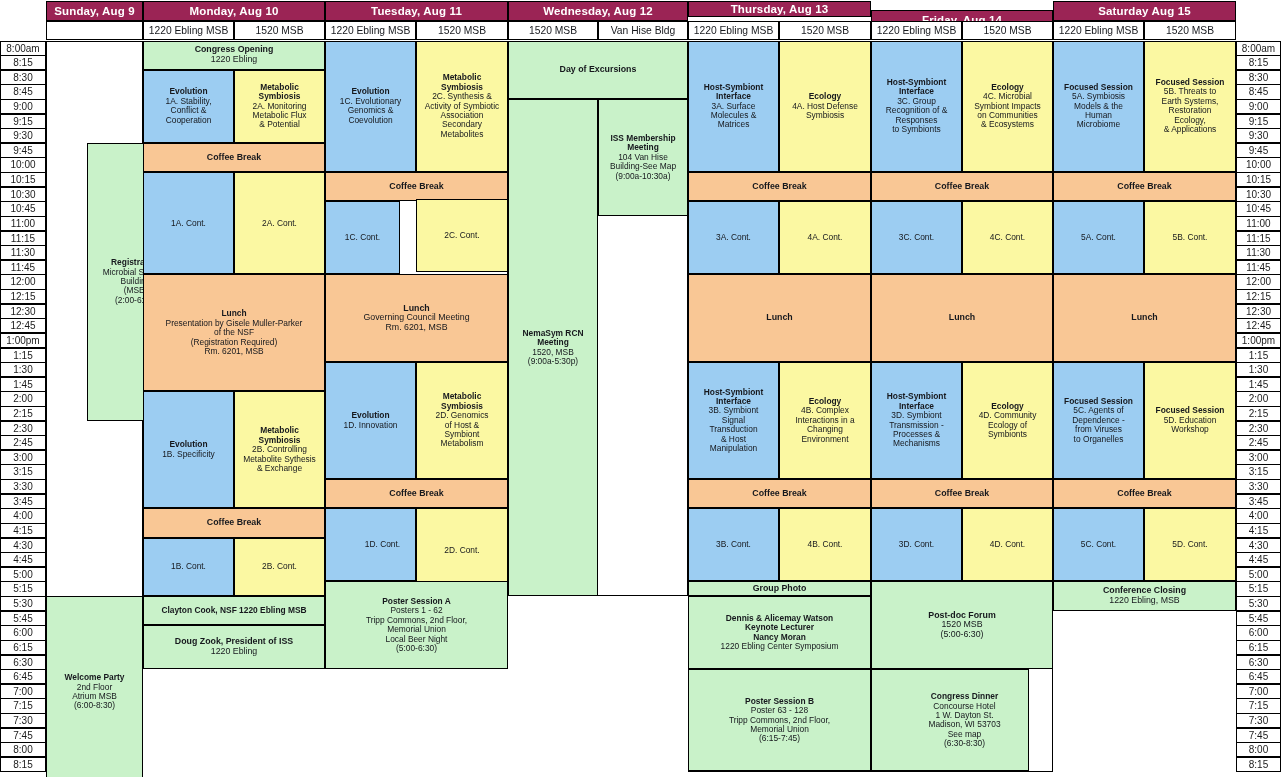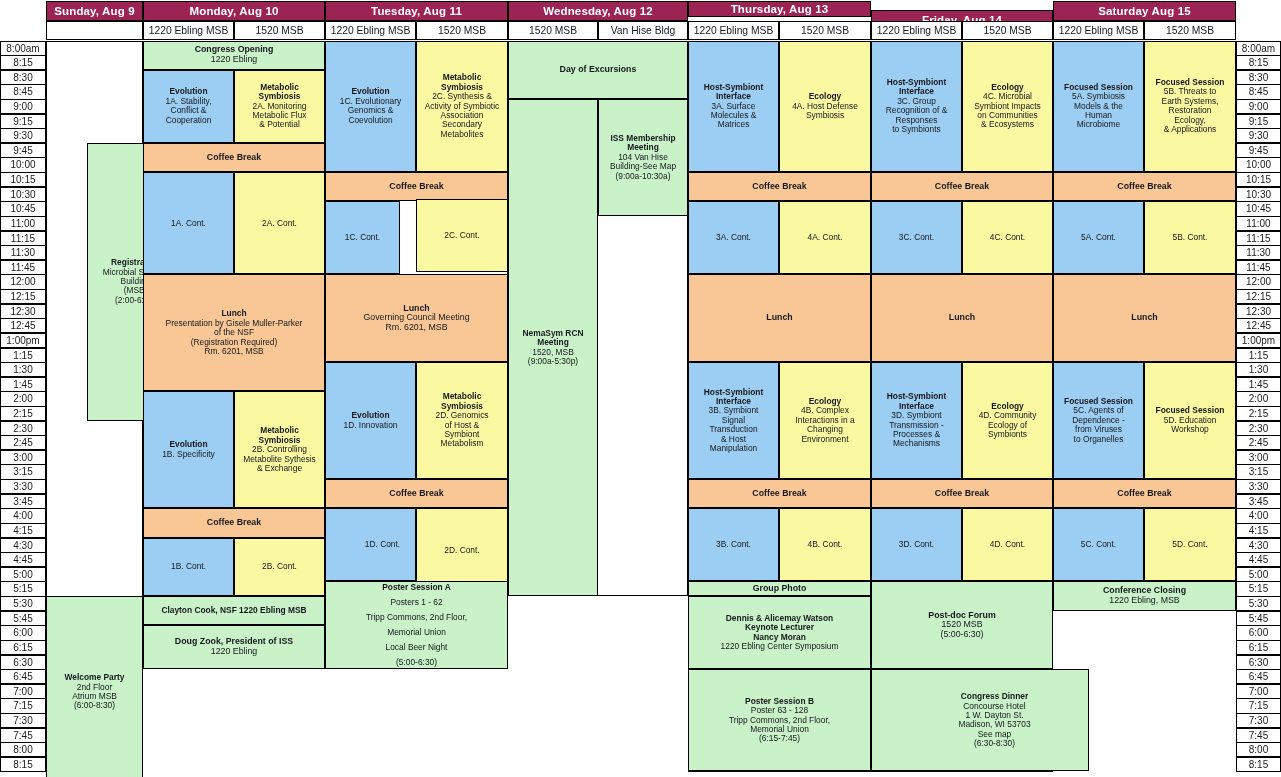--- a/index.html
+++ b/index.html
@@ -322,21 +322,21 @@
       </div>
       <div class="cell c-orange fs85 pad2" style="left: 325px; top: 479.1px; width: 183px; height: 29.24px;">
         <span class="t b">Coffee Break</span>
       </div>
       <div class="cell c-blue fs8 pad2" style="left: 325px; top: 508.34px; width: 91px; height: 73.1px; padding-left: 26px;">
         <span class="t">1D. Cont.</span>
       </div>
       <div class="cell c-yellow fs8 pad2" style="left: 416px; top: 508.34px; width: 92px; height: 84px;">
         <span class="t">2D. Cont.</span>
       </div>
-      <div class="cell c-green fs8 pad2" style="left: 325px; top: 581.44px; width: 183px; height: 87.72px; justify-content: space-between;">
+      <div class="cell c-green fs8 pad2" style="left: 325px; top: 581.44px; width: 183px; height: 87.72px;">
         <span class="t b">Poster Session A</span>
         <span class="t">Posters 1 - 62</span>
         <span class="t">Tripp Commons, 2nd Floor,</span>
         <span class="t">Memorial Union</span>
         <span class="t">Local Beer Night</span>
         <span class="t">(5:00-6:30)</span>
       </div>
       <div class="cell c-green fs85 pad2" style="left: 508px; top: 40.5px; width: 180px; height: 58.48px;">
         <span class="t b">Day of Excursions</span>
       </div>
@@ -466,21 +466,21 @@
         <span class="t">3D. Cont.</span>
       </div>
       <div class="cell c-yellow fs8 pad2" style="left: 962px; top: 508.34px; width: 91px; height: 73.1px;">
         <span class="t">4D. Cont.</span>
       </div>
       <div class="cell c-green fs85 pad2" style="left: 871px; top: 581.44px; width: 182px; height: 87.72px;">
         <span class="t b">Post-doc Forum</span>
         <span class="t">1520 MSB</span>
         <span class="t">(5:00-6:30)</span>
       </div>
-      <div class="cell c-green fs8 pad2" style="left: 871px; top: 669.16px; width: 218px; height: 102.34px; padding-left: 31px;">
+      <div class="cell c-green fs8 pad2" style="left: 871px; top: 669.16px; width: 158px; height: 102.34px; padding-left: 31px;">
         <span class="t b">Congress Dinner</span>
         <span class="t">Concourse Hotel</span>
         <span class="t">1 W. Dayton St.</span>
         <span class="t">Madison, WI  53703</span>
         <span class="t">See map</span>
         <span class="t">(6:30-8:30)</span>
       </div>
       <div class="cell c-blue fs8 pad2" style="left: 1053px; top: 40.5px; width: 91px; height: 131.58px;">
         <span class="t b">Focused Session</span>
         <span class="t">5A. Symbiosis</span>

